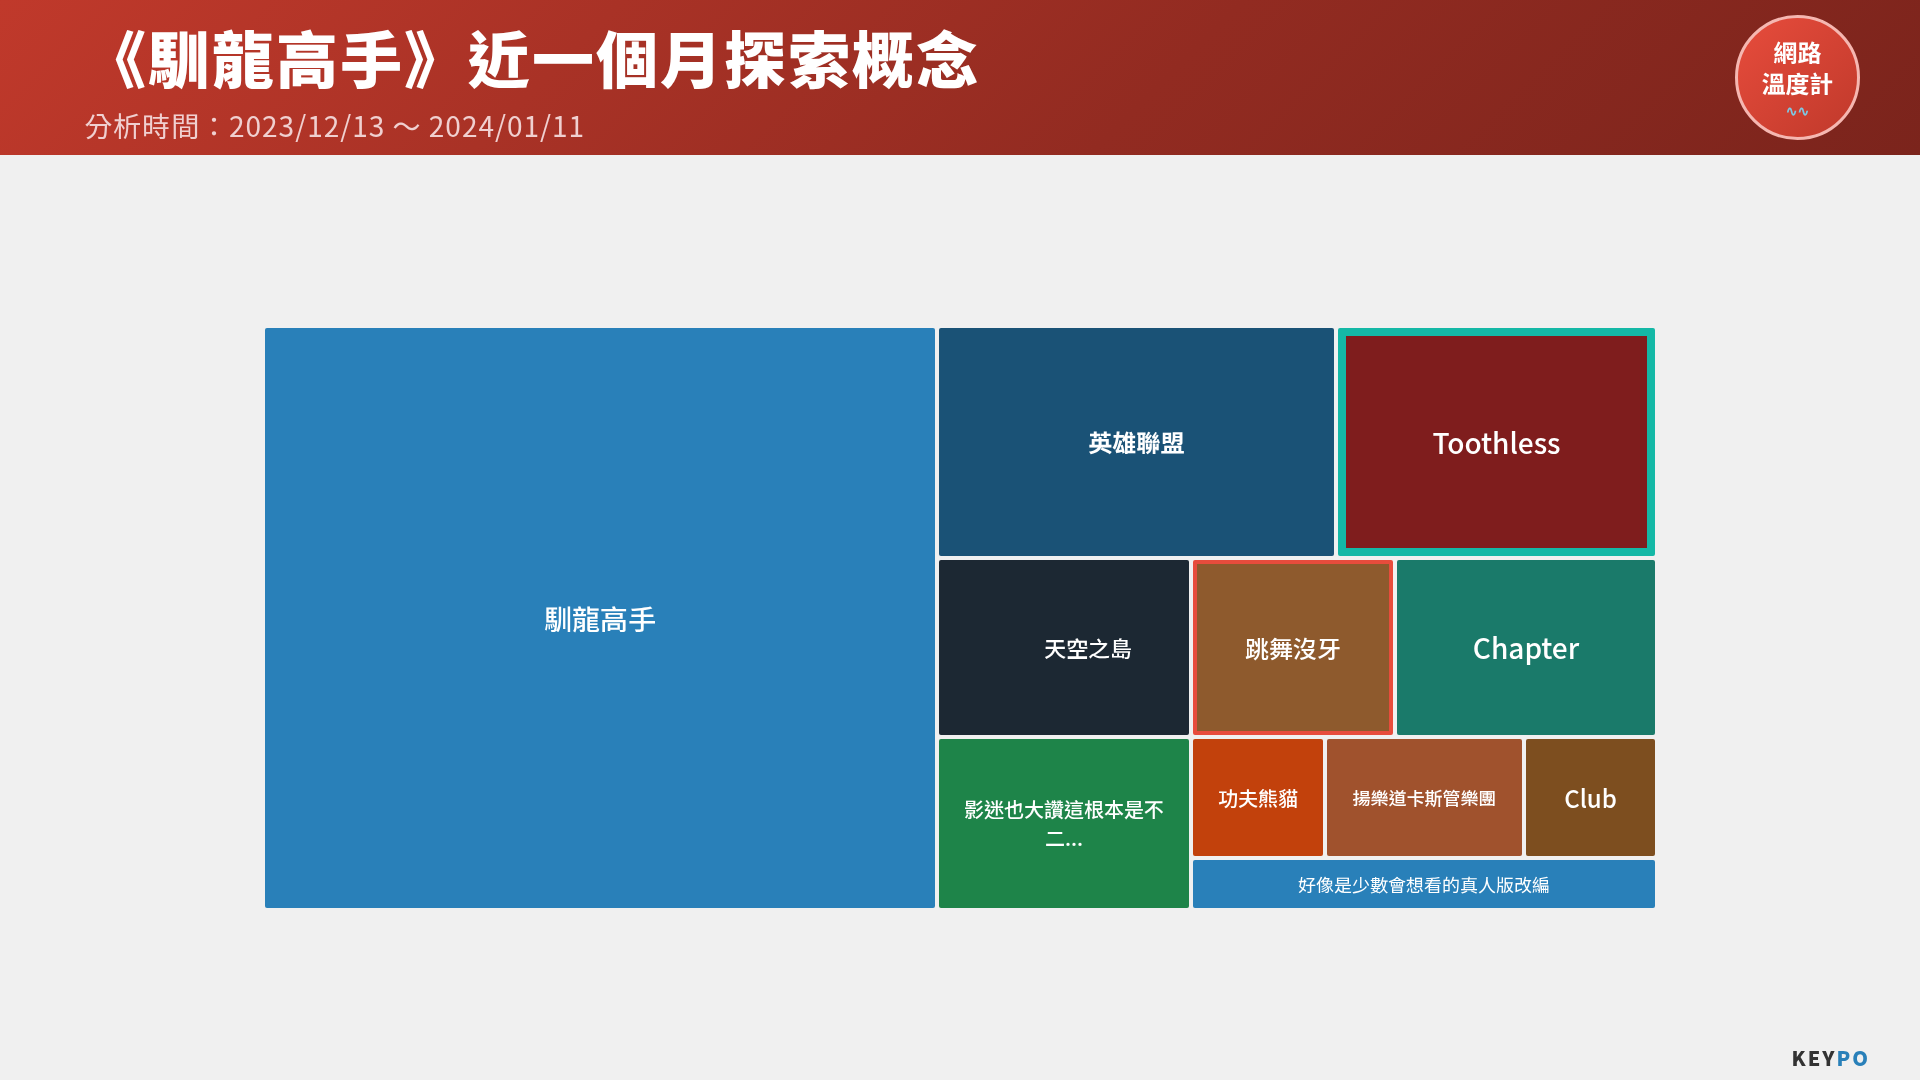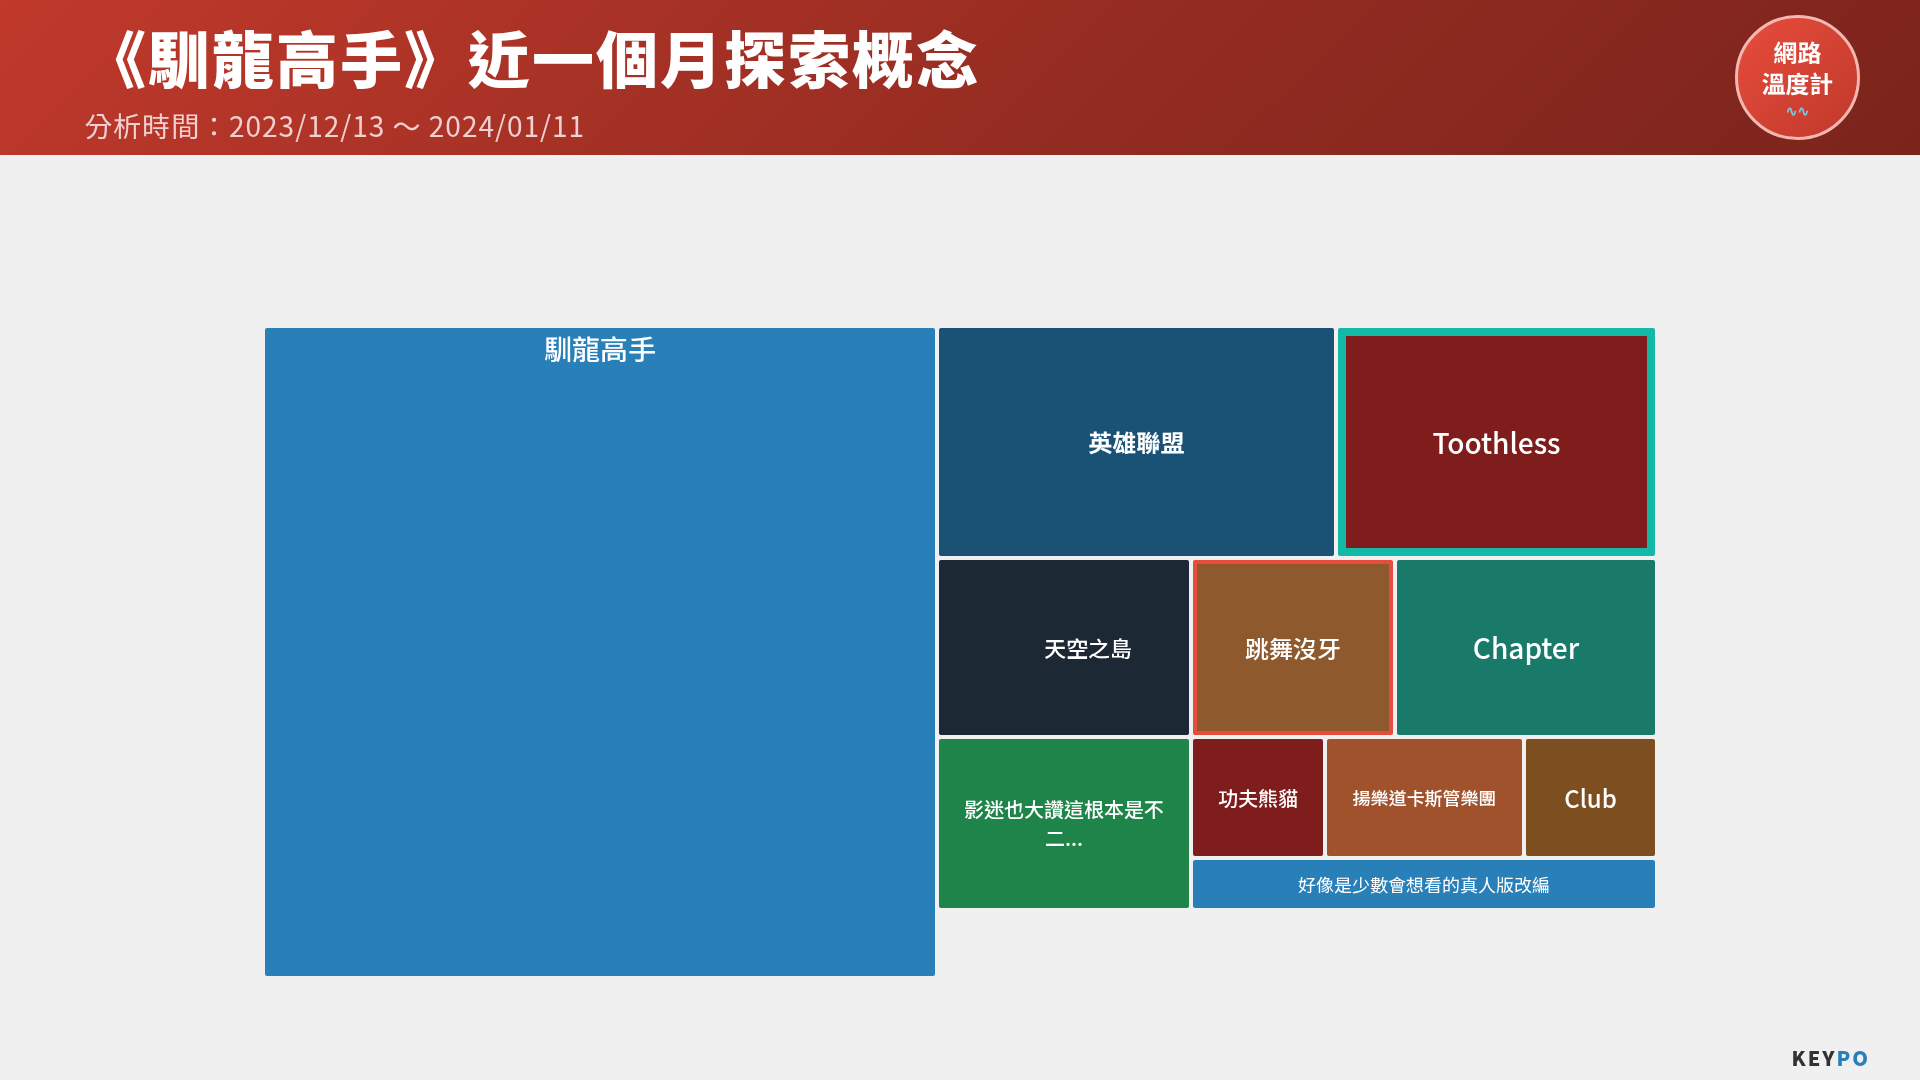--- a/index.html
+++ b/index.html
@@ -79,22 +79,23 @@
       height: 580px;
       display: flex;
       gap: 4px;
       position: relative;
     }
 
     
     .block-main {
       background: #2980b9;
       flex: 0 0 670px;
-      height: 648px;
-      display: flex;
+      height: 580px;
+      display: flex;
+      align-items: center;
       justify-content: center;
       color: white;
       font-size: 28px;
       font-weight: 500;
       border-radius: 2px;
     }
 
     
     .right-column {
       flex: 1;
@@ -210,21 +211,21 @@
       gap: 4px;
     }
 
     .bottom-right-top {
       display: flex;
       gap: 4px;
       flex: 1;
     }
 
     .block-gongfu {
-      background: #7f1d1d;
+      background: #c2410c;
       flex: 0 0 130px;
       display: flex;
       align-items: center;
       justify-content: center;
       color: white;
       font-size: 20px;
       font-weight: 500;
       border-radius: 2px;
       text-align: center;
     }

